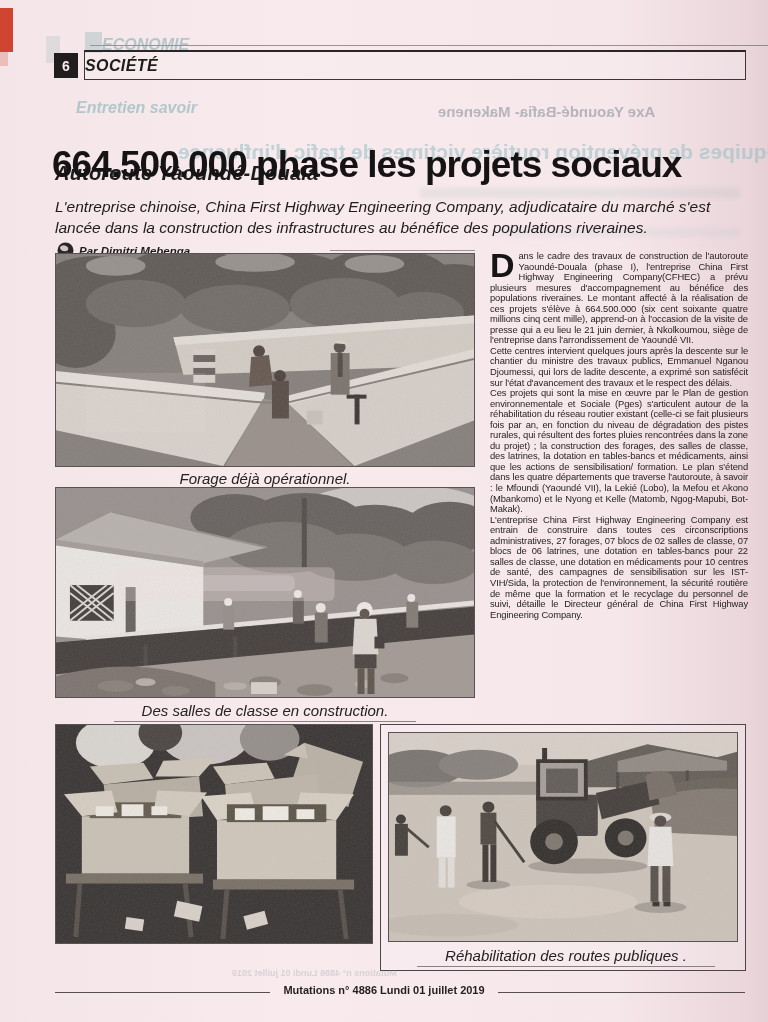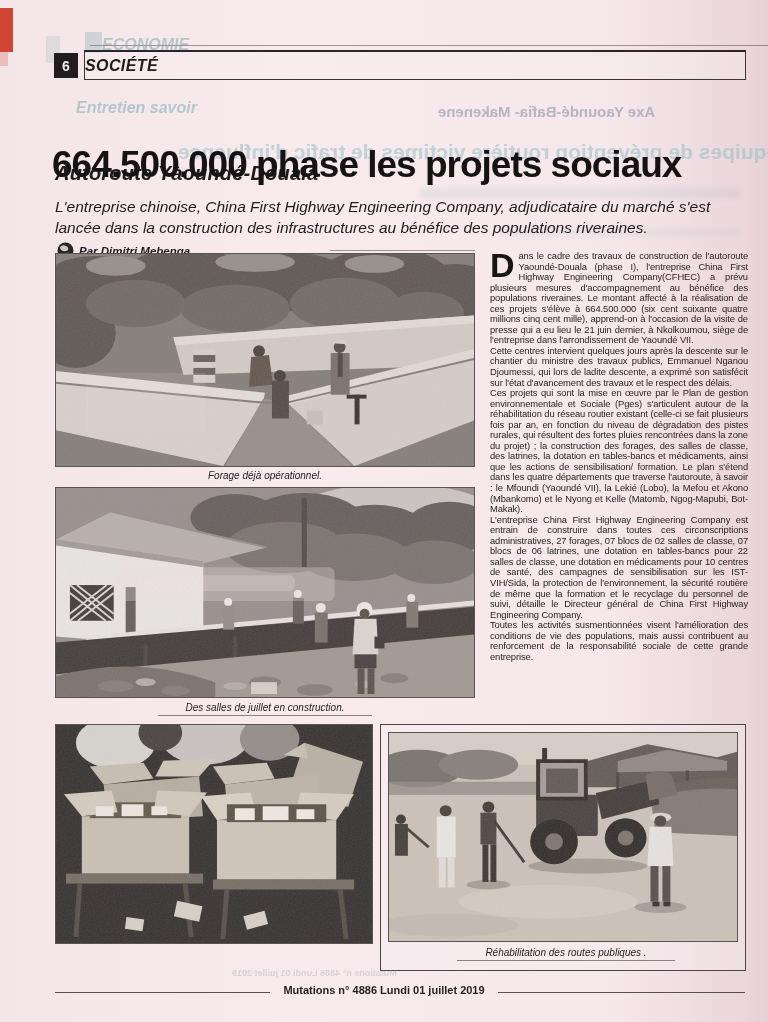--- a/index.html
+++ b/index.html
@@ -26,21 +26,21 @@
   .smudge{position:absolute;background:rgba(150,175,180,.15);border-radius:4px;filter:blur(2px);}
   
   .kicker{position:absolute;left:55px;top:115px;font-size:20px;font-weight:bold;font-style:italic;letter-spacing:.2px;margin-top:47px;}
   .headline{position:absolute;left:52px;top:144px;width:706px;font-size:37px;font-weight:bold;letter-spacing:-1px;color:#151314;}
   .lede{position:absolute;left:55px;top:196px;width:700px;font-size:15.5px;font-style:italic;line-height:21px;color:#1e1c1d;}
   .byline{position:absolute;left:57px;top:242px;display:flex;align-items:center;gap:5px;
     font-size:11.5px;font-weight:bold;font-style:italic;}
   
   .photo{position:absolute;border:1px solid #5a5356;background:#888;box-sizing:border-box;}
   .photo svg{display:block;width:100%;height:100%;}
-  .caption{position:absolute;text-align:center;font-size:10px;font-style:italic;color:#252223;}
+  .caption{position:absolute;text-align:center;font-size:15px;font-style:italic;color:#252223;}
   .caption .ul{display:inline-block;border-bottom:1px solid #8a8184;padding:0 28px 2px;}
   .photo4box{position:absolute;left:380px;top:724px;width:366px;height:247px;border:1px solid #4c4548;
     background:rgba(250,242,245,.3);box-sizing:border-box;}
   
   .article{position:absolute;left:490px;top:251px;width:258px;font-size:9.4px;line-height:10.55px;
     text-align:justify;letter-spacing:-.1px;color:#211e1f;}
   .article p{margin:0;}
   .dropcap{float:left;font-size:34px;line-height:27px;font-weight:bold;padding:1px 4px 0 0;color:#171415;}
   
   .footer{position:absolute;left:0;top:984px;width:768px;text-align:center;font-size:11px;font-weight:bold;color:#221f20;}
@@ -232,29 +232,28 @@
           <rect x="15" y="66" width="7" height="26" fill="#4e453c"></rect>
           <rect x="22" y="34" width="10" height="12" fill="#2c2926"></rect>
         </g>
       <rect x="60" y="80" width="220" height="34" rx="6" fill="#f2e4e6" opacity=".30"></rect>
       <rect x="90" y="88" width="150" height="16" rx="6" fill="#f6eaec" opacity=".25"></rect>
       <rect width="420" height="211" fill="#e9cdd4" opacity=".10"></rect>
       <rect width="420" height="211" filter="url(#p2g)" opacity=".22"></rect>
     </svg>
   </div>
   <div class="caption" style="left:55px;top:702px;width:420px;">
-    <span class="ul">Des salles de juillet en construction.</span>
+    <span class="ul">Des salles de classe en construction.</span>
   </div>
 
   <div class="article">
     <p><span class="dropcap">D</span><span>ans le cadre des travaux de construction de l'autoroute Yaoundé-Douala (phase I), l'entreprise China First Highway Engineering Company(CFHEC) a prévu plusieurs mesures d'accompagnement au bénéfice des populations riveraines. Le montant affecté à la réalisation de ces projets s'élève à 664.500.000 (six cent soixante quatre millions cinq cent mille), apprend-on à l'occasion de la visite de presse qui a eu lieu le 21 juin dernier, à Nkolkoumou, siège de l'entreprise dans l'arrondissement de Yaoundé VII.</span></p>
     <p>Cette centres intervient quelques jours après la descente sur le chantier du ministre des travaux publics, Emmanuel Nganou Djoumessi, qui lors de ladite descente, a exprimé son satisfécit sur l'état d'avancement des travaux et le respect des délais.</p>
     <p>Ces projets qui sont la mise en œuvre par le Plan de gestion environnementale et Sociale (Pges) s'articulent autour de la réhabilitation du réseau routier existant (celle-ci se fait plusieurs fois par an, en fonction du niveau de dégradation des pistes rurales, qui résultent des fortes pluies rencontrées dans la zone du projet) ; la construction des forages, des salles de classe, des latrines, la dotation en tables-bancs et médicaments, ainsi que les actions de sensibilisation/ formation. Le plan s'étend dans les quatre départements que traverse l'autoroute, à savoir : le Mfoundi (Yaoundé VII), la Lekié (Lobo), la Mefou et Akono (Mbankomo) et le Nyong et Kelle (Matomb, Ngog-Mapubi, Bot-Makak).</p>
     <p>L'entreprise China First Highway Engineering Company est entrain de construire dans toutes ces circonscriptions administratives, 27 forages, 07 blocs de 02 salles de classe, 07 blocs de 06 latrines, une dotation en tables-bancs pour 22 salles de classe, une dotation en médicaments pour 10 centres de santé, des campagnes de sensibilisation sur les IST-VIH/Sida, la protection de l'environnement, la sécurité routière de même que la formation et le recyclage du personnel de suivi, détaille le Directeur général  de China First Highway Engineering Company.</p>
-    <p>Toutes les activités susmentionnées visent l'amélioration des conditions de vie des populations, mais aussi contribuent au renforcement de la responsabilité sociale de cette grande entreprise.</p>
   </div>
 
   <div class="photo" style="left:55px;top:724px;width:318px;height:220px;">
     <svg viewBox="0 0 318 220" preserveAspectRatio="none">
       <defs>
           <filter id="p3g" x="0" y="0" width="100%" height="100%">
         <feTurbulence type="fractalNoise" baseFrequency="0.8" numOctaves="2"></feTurbulence>
         <feColorMatrix type="matrix" values="0 0 0 0 .45 0 0 0 0 .42 0 0 0 0 .40 0 0 0 .9 0"></feColorMatrix>
       </filter>
         </defs>

